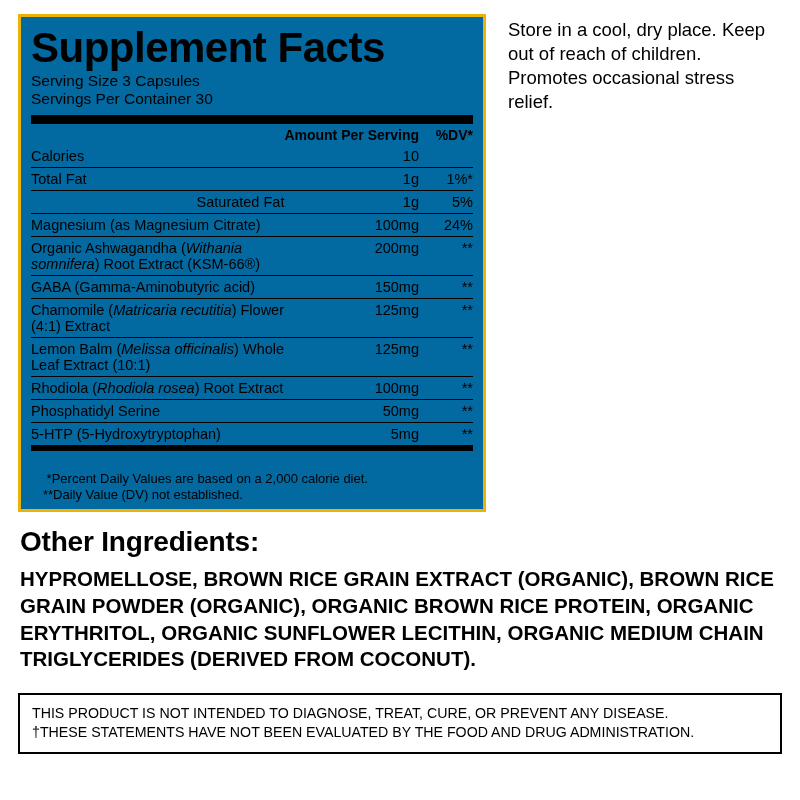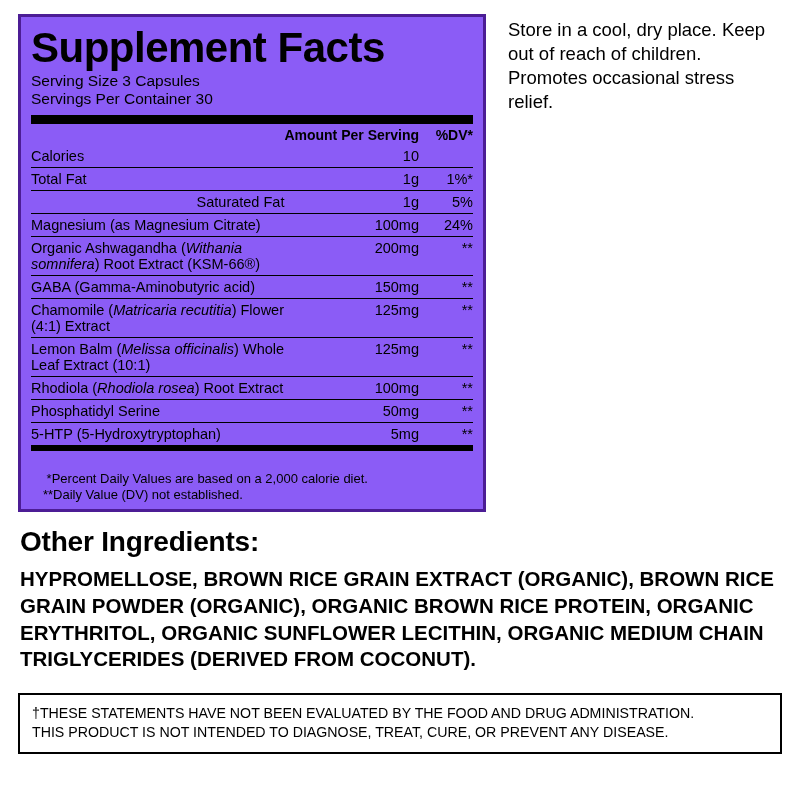--- a/index.html
+++ b/index.html
@@ -25,23 +25,23 @@
   
   .top {
     display: flex;
     align-items: flex-start;
     gap: 22px;
   }
 
   .facts {
     width: 468px;
     box-sizing: border-box;
-    border: 3px solid #4c1d95;
+    border: 3px solid #eab308;
     padding: 8px 10px 6px 10px;
-    background: #8b5cf6;
+    background: #0369a1;
   }
 
   .facts-title {
     font-size: 42px;
     font-weight: bold;
     line-height: 0.98;
     letter-spacing: -0.5px;
     margin: 2px 0 4px 0;
   }
 
@@ -209,17 +209,17 @@
 
     <div class="side">
       <p>Store in a cool, dry place. Keep out of reach of children. Promotes occasional stress relief.</p>
     </div>
   </div>
 
   <div class="other-title">Other Ingredients:</div>
   <div class="other-body">HYPROMELLOSE, BROWN RICE GRAIN EXTRACT (ORGANIC), BROWN RICE GRAIN POWDER (ORGANIC), ORGANIC BROWN RICE PROTEIN, ORGANIC ERYTHRITOL, ORGANIC SUNFLOWER LECITHIN, ORGANIC MEDIUM CHAIN TRIGLYCERIDES (DERIVED FROM COCONUT).</div>
 
   <div class="disclaimer">
+    <div>THIS PRODUCT IS NOT INTENDED TO DIAGNOSE, TREAT, CURE, OR PREVENT ANY DISEASE.</div>
     <div>†THESE STATEMENTS HAVE NOT BEEN EVALUATED BY THE FOOD AND DRUG ADMINISTRATION.</div>
-    <div>THIS PRODUCT IS NOT INTENDED TO DIAGNOSE, TREAT, CURE, OR PREVENT ANY DISEASE.</div>
   </div>
 
 </div>
 
 </body></html>

